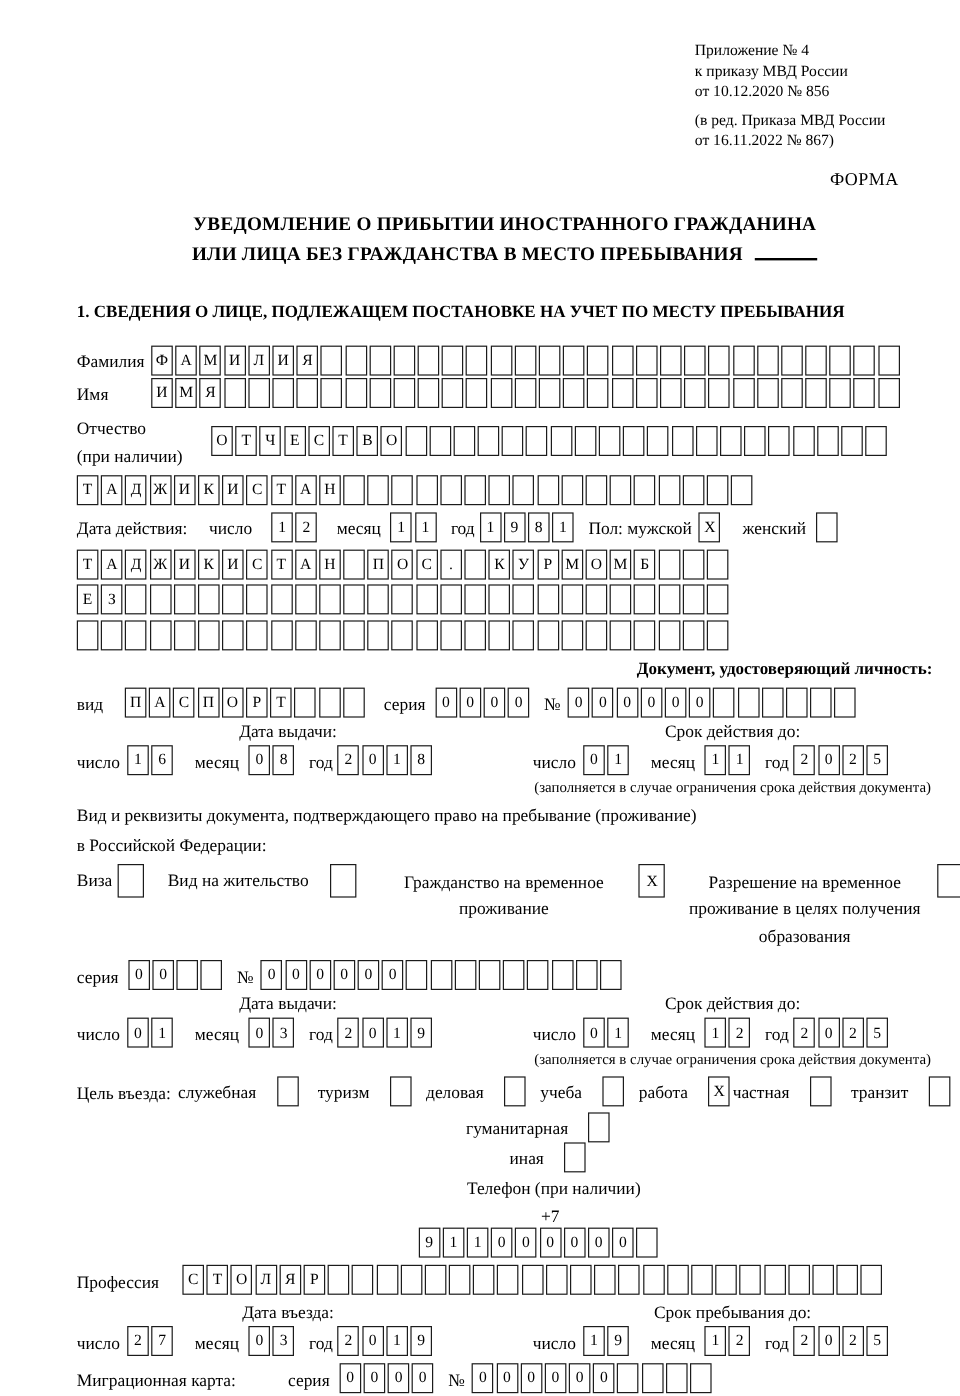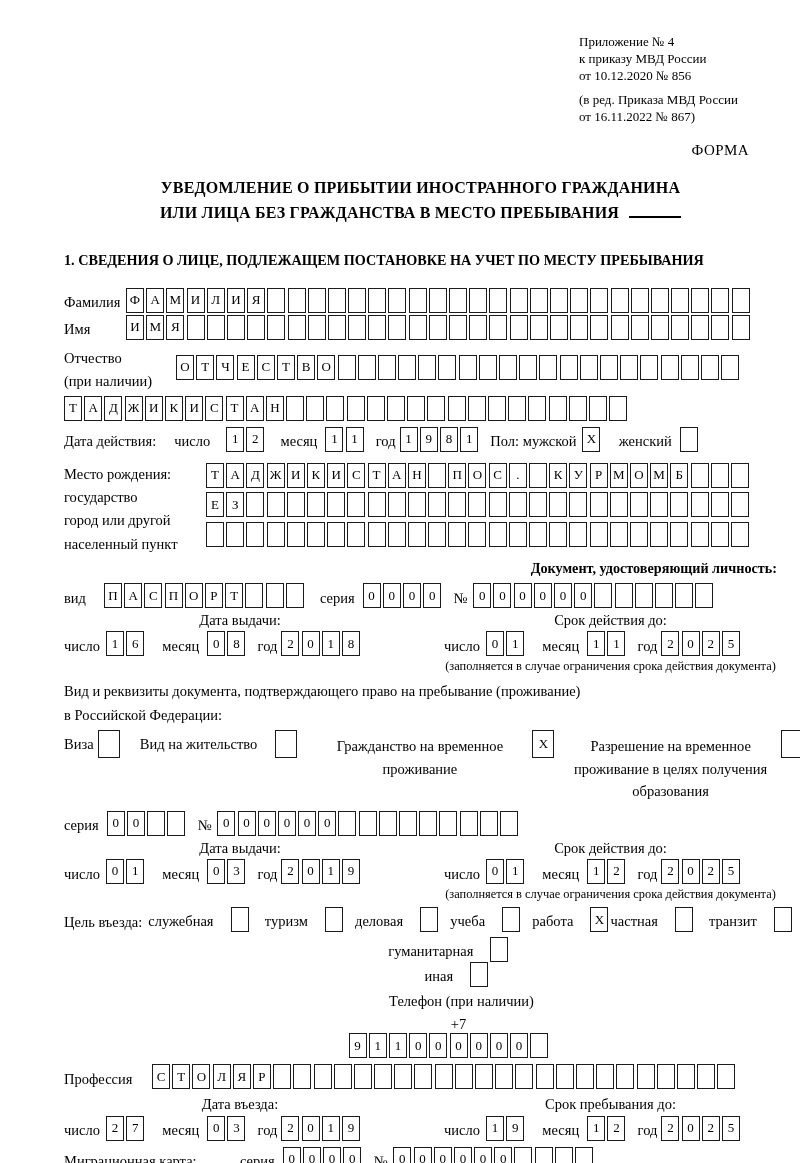--- a/index.html
+++ b/index.html
@@ -236,26 +236,20 @@
     <span class="cells">
         <span class="cell">X</span>
       </span>
     <span class="inline-lbl ml16 mr8">женский</span>
     <span class="cells">
         <span class="cell"></span>
       </span>
   </div>
 
   <div class="row" style="margin-top:6px;">
-    <div class="lbl w142 multiline">
-      <div>Место рождения:</div>
-      <div>государство</div>
-      <div>город или другой</div>
-      <div>населенный пункт</div>
-    </div>
     <div class="cellrows">
       <div class="cells">
           <span class="cell">Т</span>
           <span class="cell">А</span>
           <span class="cell">Д</span>
           <span class="cell">Ж</span>
           <span class="cell">И</span>
           <span class="cell">К</span>
           <span class="cell">И</span>
           <span class="cell">С</span>

